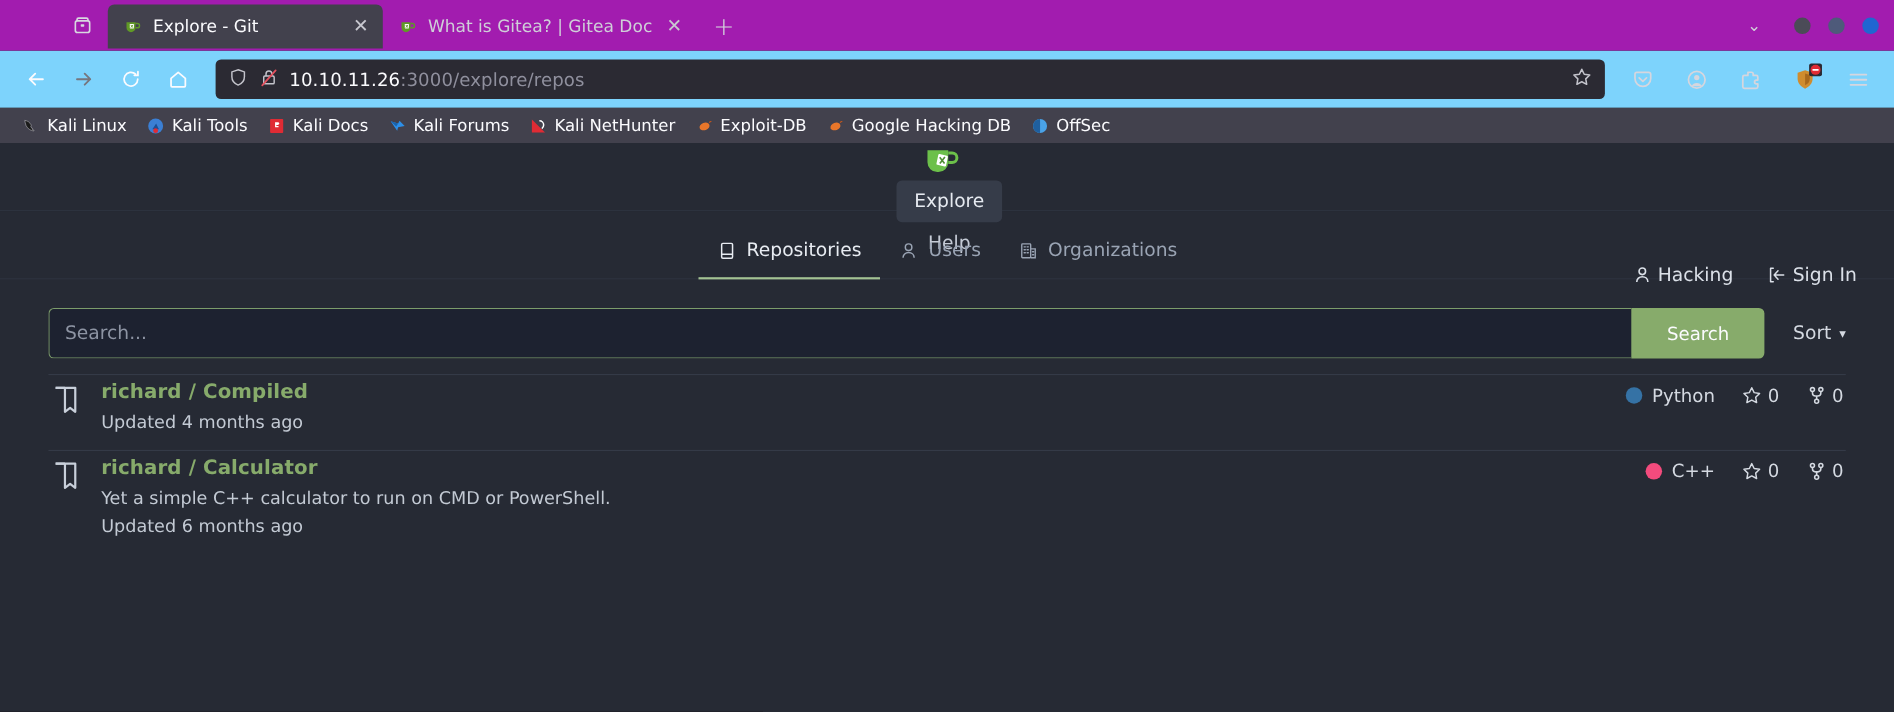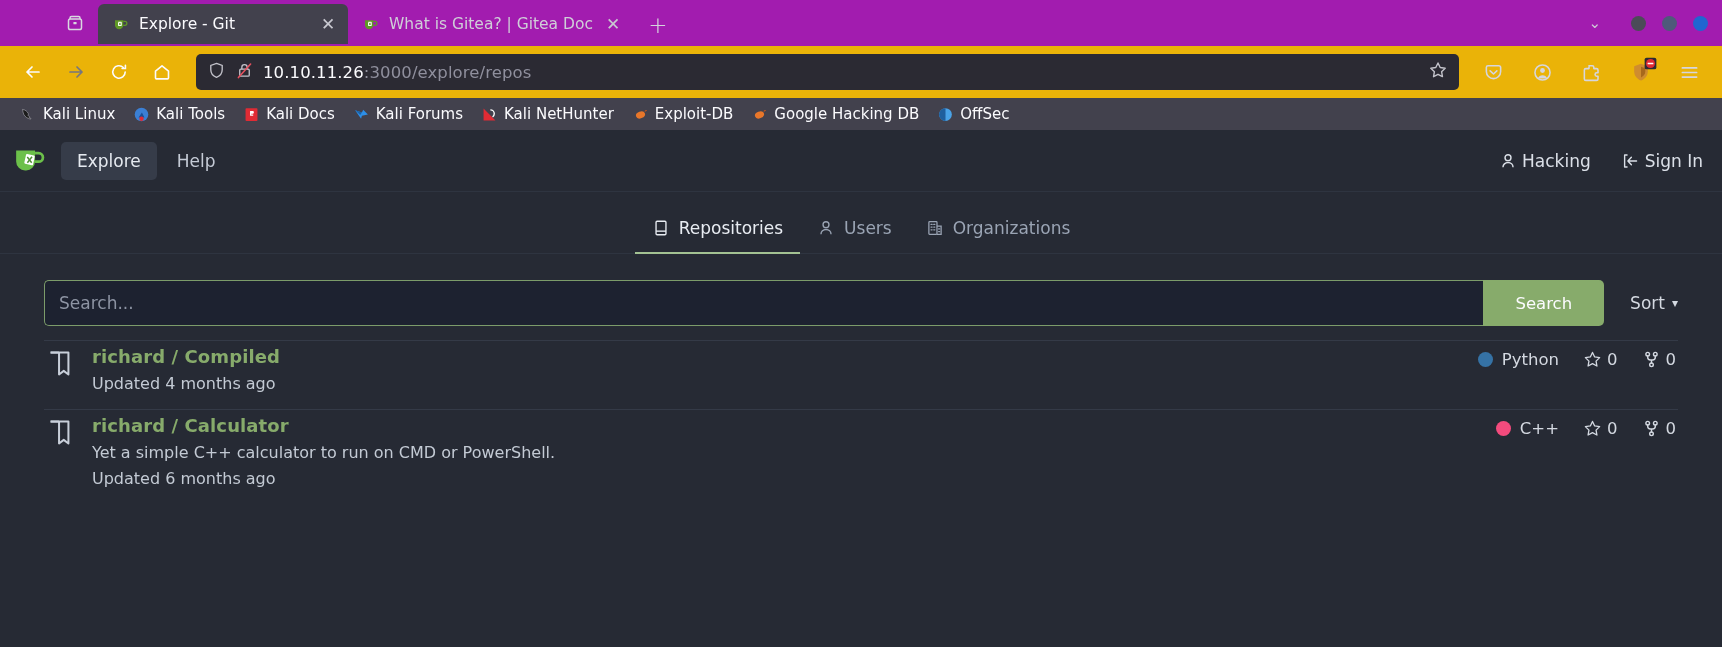--- a/index.html
+++ b/index.html
@@ -43,21 +43,21 @@
     color: #d4d4dc; font-size: 23px; font-weight: 300; flex: none;
   }
   .tabstrip-right {
     position: absolute; right: 10px; top: 0; height: 46px;
     display: flex; align-items: center; gap: 16px; padding-right: 4px;
   }
   .chev-down { color: #d0d0d8; font-size: 15px; padding: 0 14px; }
   .wbtn { width: 15px; height: 15px; border-radius: 50%; }
 
   .navbar {
-    height: 52px; background: #eab308;
+    height: 52px; background: #7dd3fc;
     display: flex; align-items: center; padding: 0 14px; gap: 6px;
   }
   .navicon {
     width: 37px; height: 37px; border-radius: 5px; flex: none;
     display: flex; align-items: center; justify-content: center;
     color: #fbfbfe;
   }
   .navicon.dim { color: #76767e; }
   .urlbar {
     flex: 1; height: 36px; background: #2b2a33; border-radius: 5px;
@@ -79,21 +79,21 @@
     display: flex; align-items: center; gap: 6px;
     padding: 3px 8px; border-radius: 4px;
     font-size: 15px; color: #fbfbfe; white-space: nowrap;
   }
   .bm .bmico { width: 17px; height: 17px; flex: none; }
 
   
   .page { background: #262a34; height: calc(647px - 46px - 52px - 32px); overflow: hidden; }
   .gitea-nav {
     height: 62px; background: #262a34; border-bottom: 1px solid #2e3440;
-    display: flex; align-items: center; padding: 0 11px;
+    display: flex; align-items: center; padding: 0 26px; flex-direction: column;
   }
   .gitea-logo { width: 46px; display: flex; align-items: center; justify-content: center; }
   .gnav-item {
     font-size: 17px; color: #c5cbd6; padding: 9px 16px;
     border-radius: 5px; margin-left: 4px;
   }
   .gnav-item.active { background: #363c49; color: #e6eaf0; }
   .gitea-nav-right {
     margin-left: auto; display: flex; align-items: center; gap: 30px;
     padding-right: 8px;

